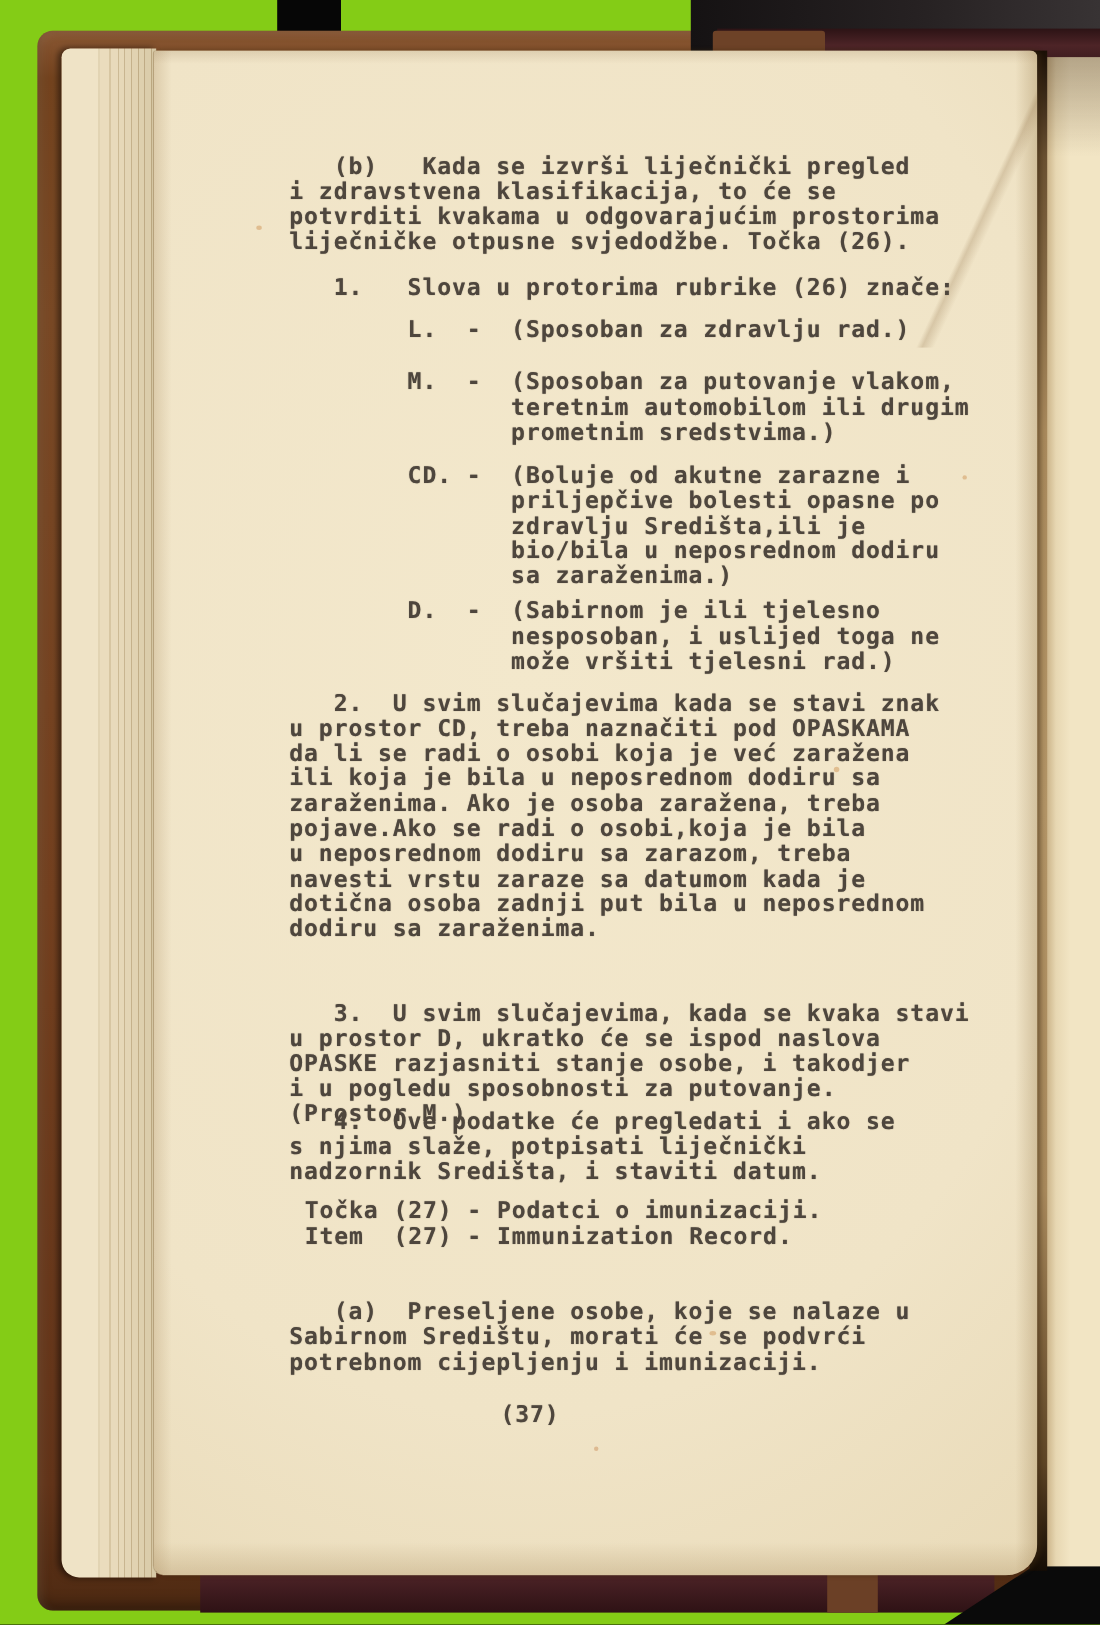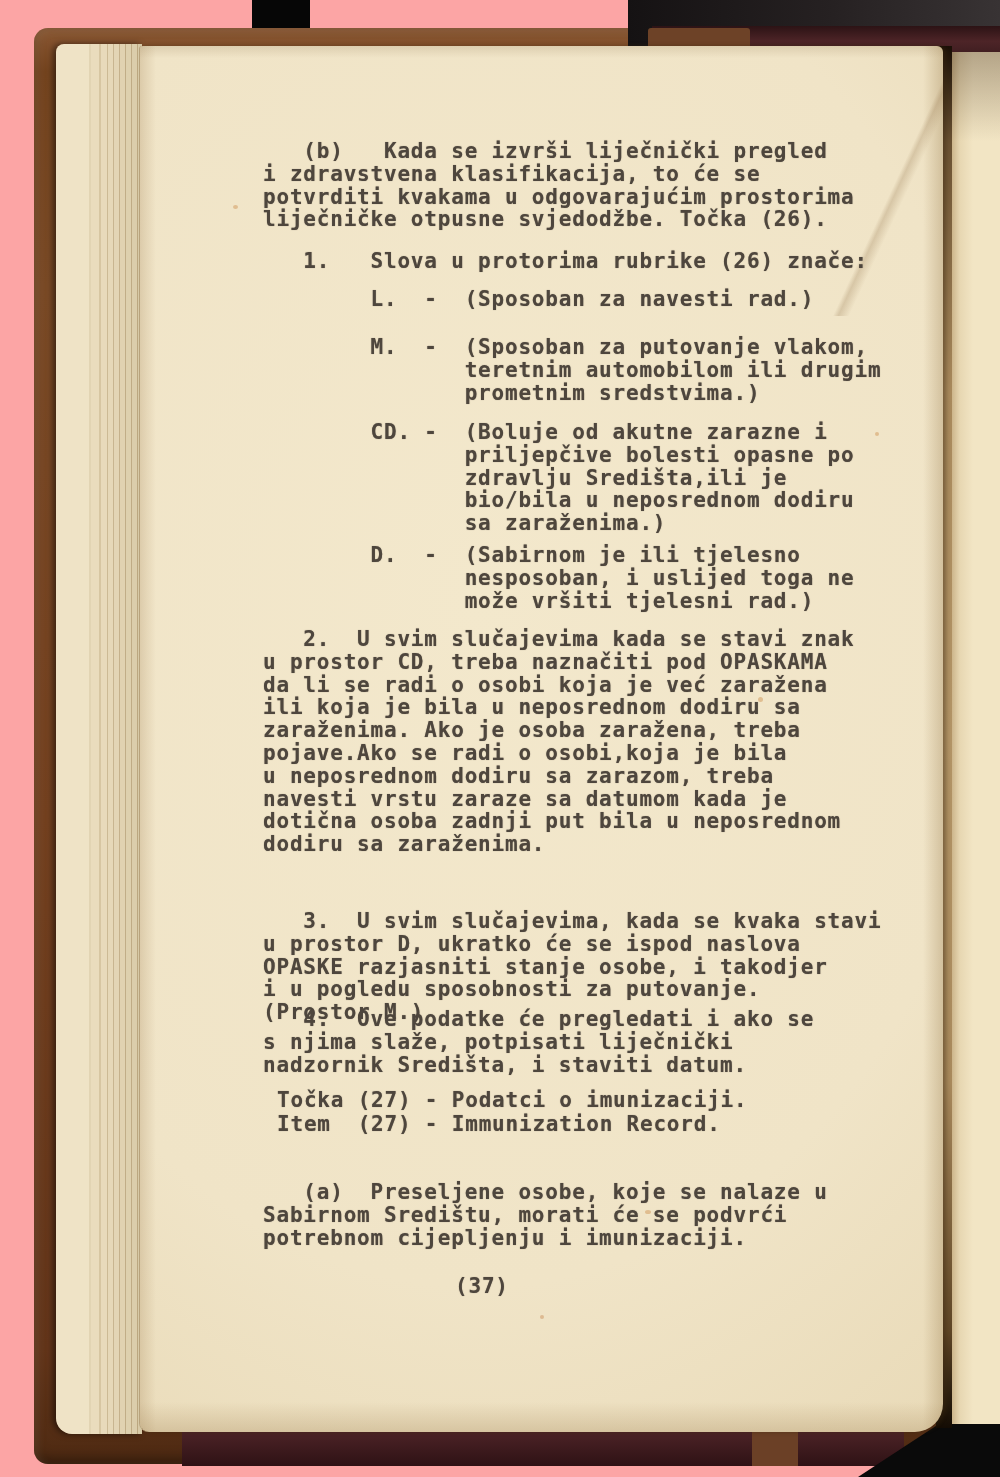--- a/index.html
+++ b/index.html
@@ -1,16 +1,16 @@
 <!DOCTYPE html>
 <html style="--background: #0e0d0d; --leather_brown: #74441f; --leather_maroon: #4d2427; --page: #f0e4c7; --ink: #4e463d;"><head>
 <meta charset="utf-8">
 <style>
   html,body{margin:0;padding:0;background:#000;}
-  .photo{position:relative;width:1000px;height:1477px;background:#fca5a5;overflow:hidden;
+  .photo{position:relative;width:1000px;height:1477px;background:#84cc16;overflow:hidden;
          font-family:"DejaVu Sans Mono",monospace;}
   .photo *{position:absolute;}
 
   
   .patch-slot{left:252px;top:0;width:58px;height:30px;background:#060606;}
 
   
   .cover{left:34px;top:28px;width:966px;height:1436px;border-radius:14px 0 0 14px;
     background:linear-gradient(180deg,#8a5733 0,#74441f 3%,#7a4a26 18%,#744120 55%,#63351a 92%,#4e2a12 100%);
     box-shadow:inset 4px 3px 8px rgba(255,220,180,0.12), inset -2px -4px 14px rgba(0,0,0,0.45);}
@@ -94,21 +94,21 @@
     <div class="tb b-para-b">
         <div class="tline">   (b)   Kada se izvrši liječnički pregled</div>
         <div class="tline">i zdravstvena klasifikacija, to će se</div>
         <div class="tline">potvrditi kvakama u odgovarajućim prostorima</div>
         <div class="tline">liječničke otpusne svjedodžbe. Točka (26).</div>
       </div>
     <div class="tb b-item-1">
         <div class="tline">   1.   Slova u protorima rubrike (26) znače:</div>
       </div>
     <div class="tb b-def-l">
-        <div class="tline">        L.  -  (Sposoban za navesti rad.)</div>
+        <div class="tline">        L.  -  (Sposoban za zdravlju rad.)</div>
       </div>
     <div class="tb b-def-m">
         <div class="tline">        M.  -  (Sposoban za putovanje vlakom,</div>
         <div class="tline">               teretnim automobilom ili drugim</div>
         <div class="tline">               prometnim sredstvima.)</div>
       </div>
     <div class="tb b-def-cd">
         <div class="tline">        CD. -  (Boluje od akutne zarazne i</div>
         <div class="tline">               priljepčive bolesti opasne po</div>
         <div class="tline">               zdravlju Središta,ili je</div>

